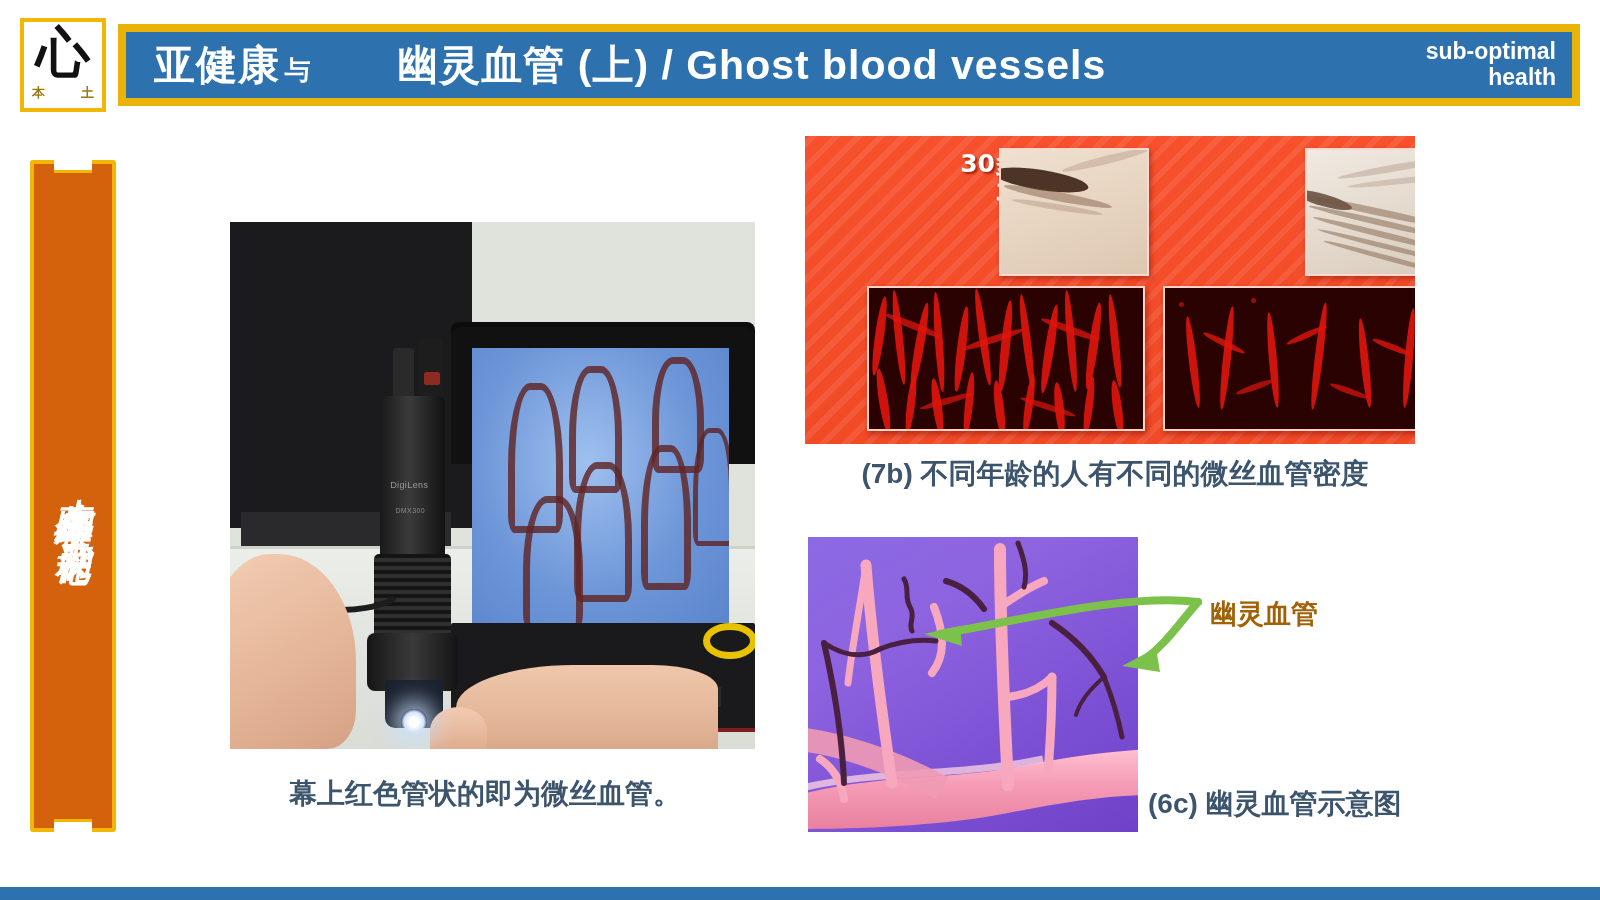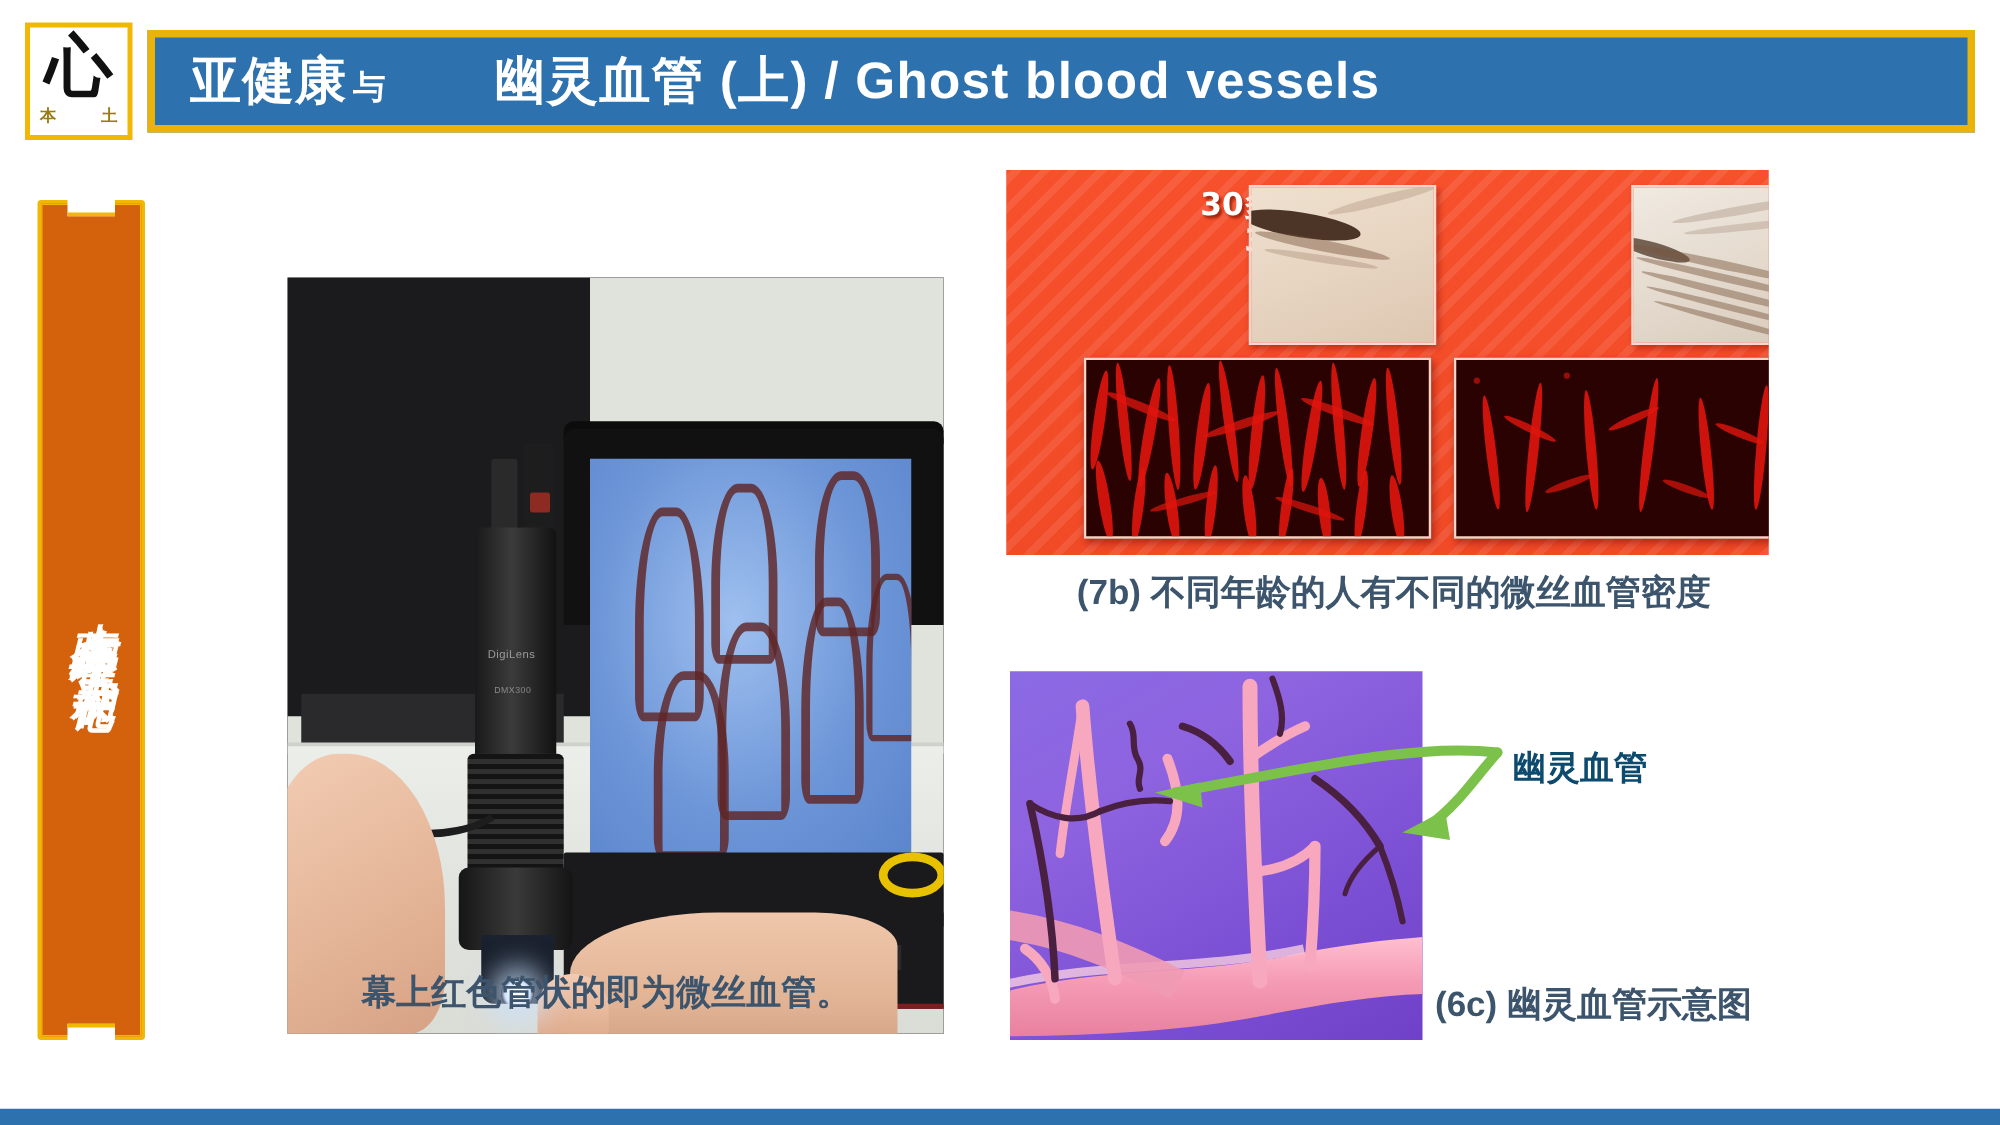--- a/index.html
+++ b/index.html
@@ -27,21 +27,21 @@
   }
   #logo-sub{
     position:absolute;left:0;bottom:2px;width:70px;
     display:flex;justify-content:space-between;
     font-size:13px;color:#9a7a13;font-weight:700;
     padding:0 4px;box-sizing:border-box;
   }
 
   #title-bar{
     position:absolute;left:118px;top:24px;width:1462px;height:82px;
-    background:#2d72ae;border:6px solid #eab308;box-sizing:border-box;
+    background:#2d72ae;border:8px solid #eab308;box-sizing:border-box;
     display:flex;align-items:center;
   }
   #title-zone{
     position:relative;flex:1;height:100%;
     display:flex;align-items:center;
   }
   #title-main{
     position:absolute;left:28px;top:50%;transform:translateY(-50%);
     white-space:nowrap;color:#ffffff;font-weight:700;
   }
@@ -72,21 +72,21 @@
   .side-col{
     color:#ffffff;font-family:"DejaVu Serif","Liberation Serif",serif;
     font-size:36px;font-weight:700;line-height:1.13;
     writing-mode:vertical-rl;text-orientation:upright;
     letter-spacing:3px;font-style:italic;
   }
   #side-gap{height:22px;}
 
   
   #fig6a{
-    position:absolute;left:230px;top:222px;width:525px;height:605px;
+    position:absolute;left:230px;top:222px;width:525px;height:527px;
     background:#151515;overflow:hidden;
   }
   .ph-wall{position:absolute;left:0;top:0;width:100%;height:62%;background:#dfe3dc;}
   .ph-monitor-bg{position:absolute;left:0;top:0;width:46%;height:58%;background:#1b1b1d;}
   .ph-monbase{position:absolute;left:2%;top:55%;width:40%;height:8%;background:#2a2a2c;}
   .ph-desk{position:absolute;left:0;top:62%;width:100%;height:38%;
            background:linear-gradient(180deg,#eceee9 0%,#e3e5e0 40%,#dadcd6 100%);}
   .ph-deskedge{position:absolute;left:0;top:61.5%;width:100%;height:1.5%;background:#cfd2cb;}
   .ph-device{
     position:absolute;left:42%;top:20%;width:58%;height:26%;
@@ -216,21 +216,21 @@
     position:absolute;left:808px;top:537px;width:330px;height:295px;
     overflow:hidden;
     background:linear-gradient(150deg,#8b6ae4 0%,#8e63e0 30%,#7b4fd3 70%,#6f41c8 100%);
   }
   #cap6c{
     position:absolute;left:1148px;top:785px;width:350px;
     color:#3c556d;font-weight:700;font-size:28px;text-align:left;
   }
   #ghost-label{
     position:absolute;left:1210px;top:596px;
-    color:#0c4a6e;font-size:27px;font-weight:700;
+    color:#a16207;font-size:27px;font-weight:700;
     font-family:"DejaVu Serif","Liberation Serif",serif;
     white-space:nowrap;
   }
   #arrow-layer{position:absolute;left:800px;top:530px;width:560px;height:190px;}
 
   
   #bottom-bar{position:absolute;left:0;top:887px;width:1600px;height:13px;background:#2d72ae;}
 </style>
 </head>
 <body>
@@ -248,20 +248,22 @@
   </div>
 
   <div id="title-bar">
     <div id="title-zone">
       <div id="title-main">
         <span class="t-big">亚健康</span>
         <span class="t-small">与</span>
         <span class="t-gap"></span>
         <span class="t-big">幽灵血管 (上) / Ghost blood vessels</span>
       </div>
+      <div id="title-right">sub-optimal
+health</div>
     </div>
   </div>
 </div>
 
 <div id="side-banner">
   <div class="notch-t"></div>
   <div class="side-col">本土临床心理学</div>
   <div id="side-gap"></div>
   <div class="side-col">读书札记</div>
   <div class="notch-b"></div>

